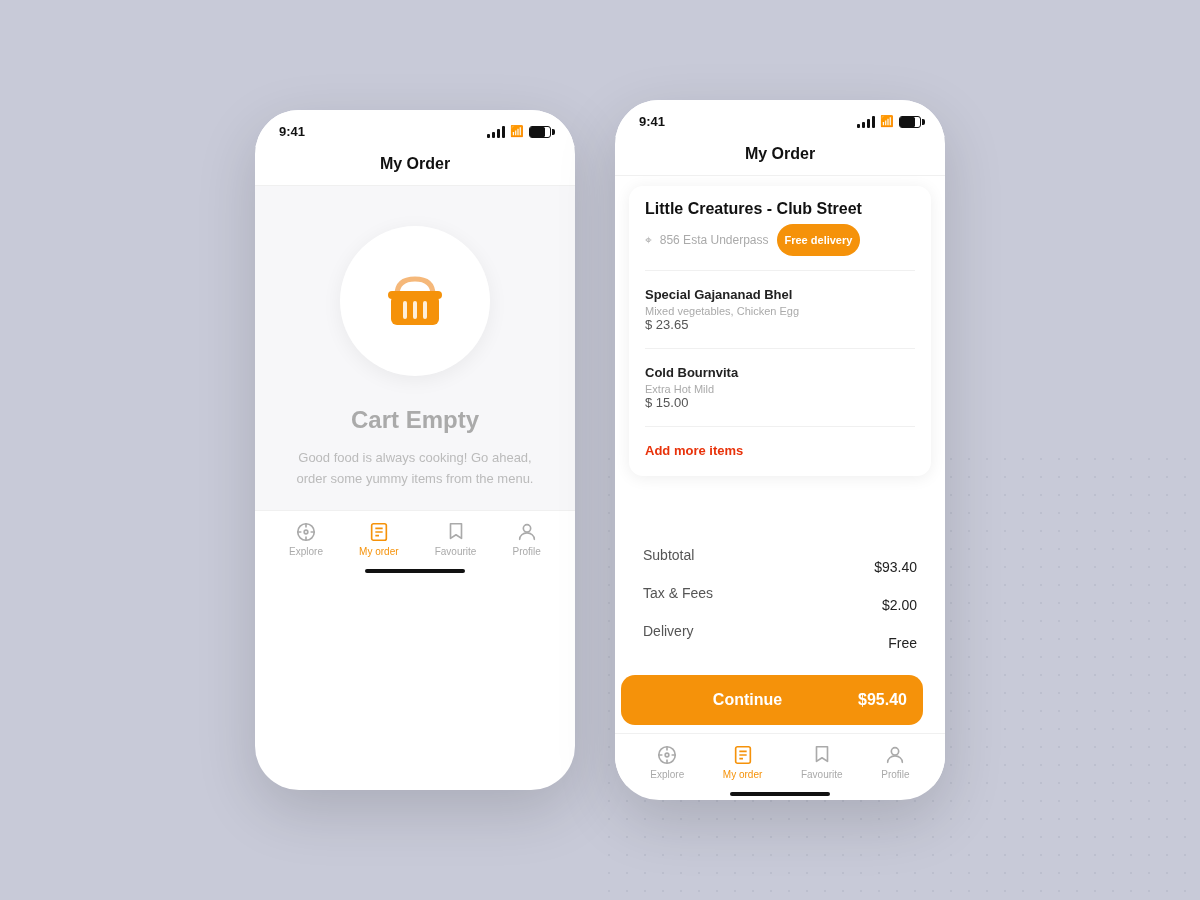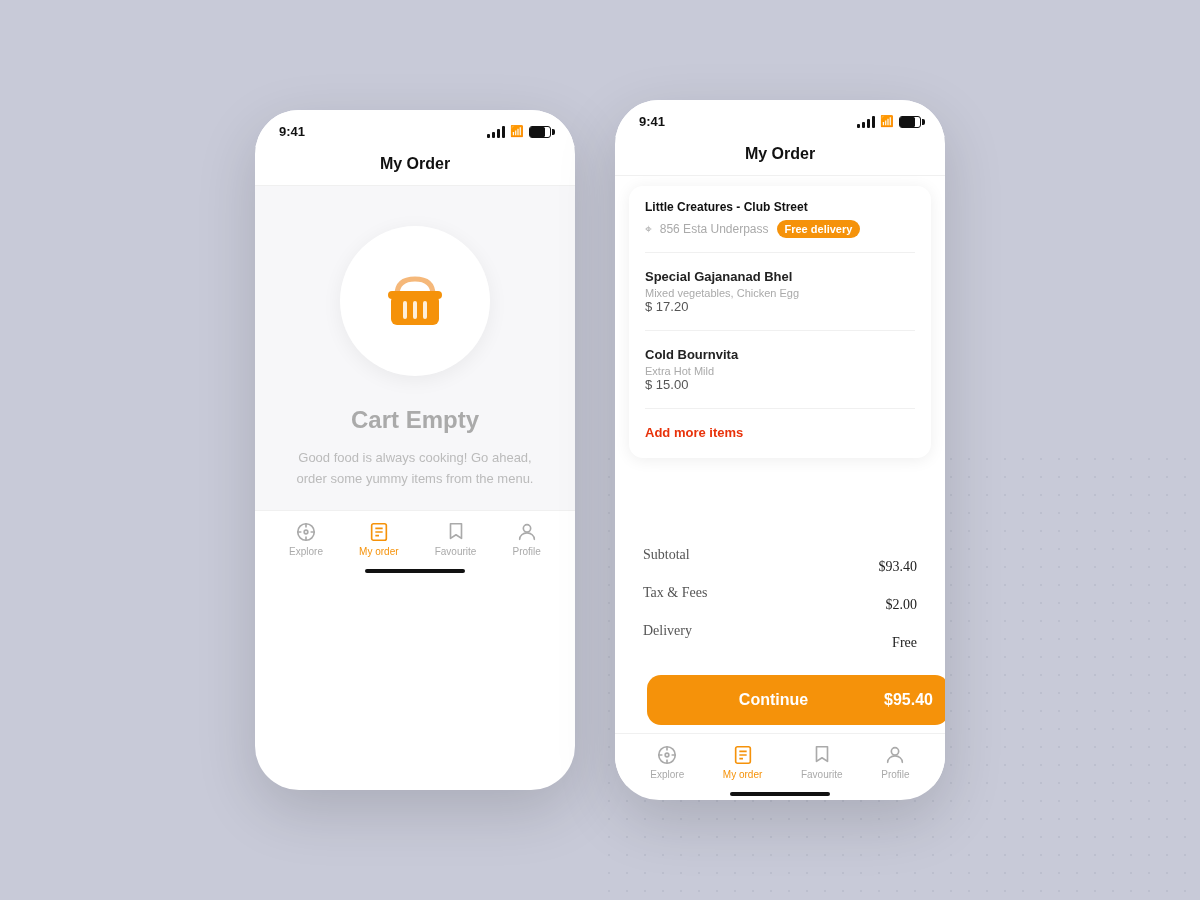--- a/index.html
+++ b/index.html
@@ -184,21 +184,21 @@
       margin: 6px auto 4px;
     }
     .restaurant-card {
       margin: 10px 14px;
       background: #fff;
       border-radius: 14px;
       box-shadow: 0 2px 16px rgba(0,0,0,0.07);
       padding: 14px 16px;
     }
     .restaurant-name {
-      font-size: 12px;
+      font-size: 16px;
       font-weight: 700;
       color: #111;
       margin-bottom: 6px;
     }
     .restaurant-meta {
       display: flex;
       align-items: center;
       gap: 8px;
       margin-bottom: 14px;
     }
@@ -208,21 +208,21 @@
     }
     .restaurant-address {
       font-size: 12px;
       color: #aaa;
     }
     .free-delivery-badge {
       background: #f5920a;
       color: #fff;
       font-size: 11px;
       font-weight: 600;
-      padding: 3px 8px;
+      padding: 10px 8px;
       border-radius: 20px;
     }
     .order-divider {
       height: 1px;
       background: #f0f0f0;
       margin: 6px 0;
     }
     .order-item {
       display: flex;
       justify-content: space-between;
@@ -251,21 +251,20 @@
       font-weight: 600;
       color: #e8320a;
       padding: 10px 0 4px;
       cursor: pointer;
     }
 
     
     .order-summary {
       padding: 20px 28px 14px;
       margin-top: auto;
-      font-family: Liberation Serif, serif;
     }
     .summary-row {
       display: flex;
       justify-content: space-between;
       margin-bottom: 10px;
     }
     .summary-label {
       font-size: 14px;
       color: #555;
     }
@@ -274,21 +273,21 @@
       color: #222;
       font-weight: 500;
       margin-top: 12px;
     }
     .continue-btn {
       background: #f5920a;
       color: #fff;
       border: none;
       border-radius: 14px;
       width: calc(100% - 28px);
-      margin: 0 32px 8px;
+      margin: 0 6px 8px;
       padding: 16px;
       font-size: 16px;
       font-weight: 700;
       display: flex;
       justify-content: space-between;
       align-items: center;
       cursor: pointer;
     }
     .continue-btn-label { flex: 1; text-align: center; }
     .continue-btn-price { font-size: 16px; font-weight: 700; }
@@ -412,21 +411,21 @@
         <span class="free-delivery-badge">Free delivery</span>
       </div>
 
       <div class="order-divider"></div>
 
       <div class="order-item">
         <div class="order-item-info">
           <div class="order-item-name">Special Gajananad Bhel</div>
           <div class="order-item-desc">Mixed vegetables, Chicken Egg</div>
         </div>
-        <div class="order-item-price">$ 17.20</div>
+        <div class="order-item-price">$ 23.65</div>
       </div>
 
       <div class="order-divider"></div>
 
       <div class="order-item">
         <div class="order-item-info">
           <div class="order-item-name">Cold Bournvita</div>
           <div class="order-item-desc">Extra Hot Mild</div>
         </div>
         <div class="order-item-price">$ 15.00</div>

